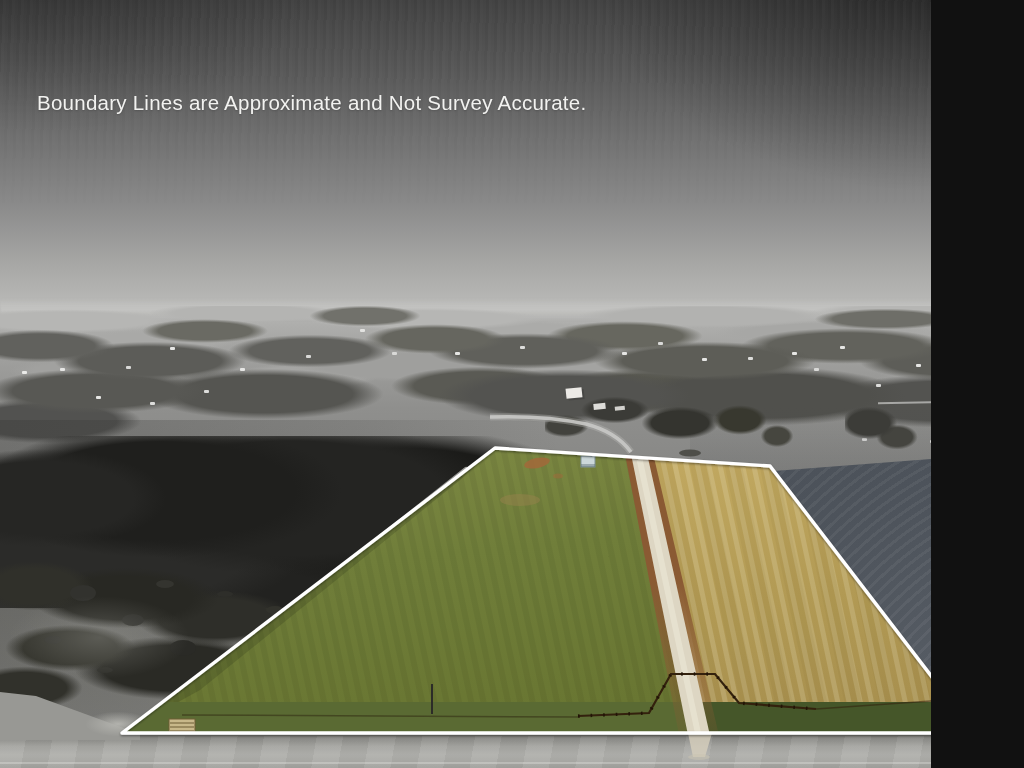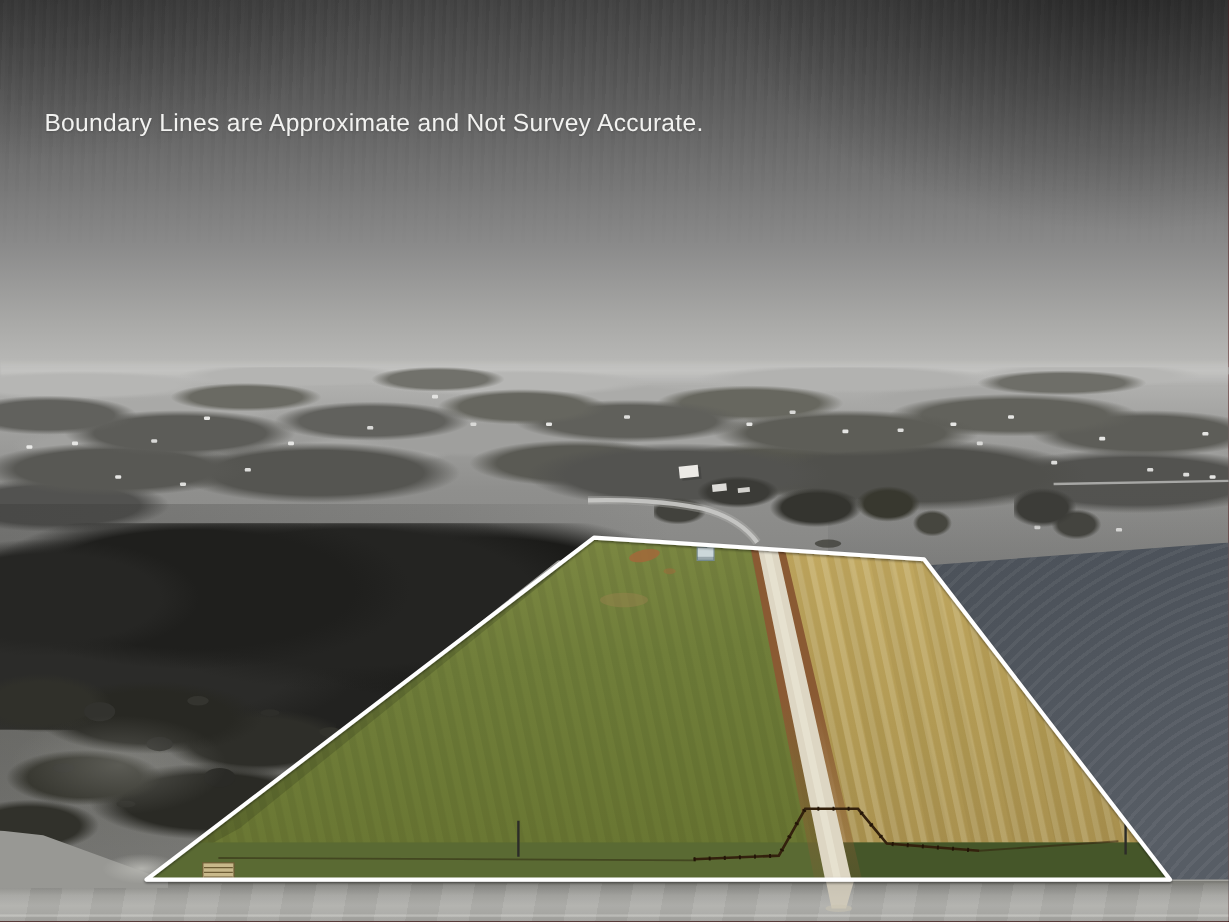--- a/index.html
+++ b/index.html
@@ -1,17 +1,17 @@
 <!DOCTYPE html>
 <html><head>
 <meta charset="utf-8">
 <title>Aerial Property Photo</title>
 <style>
   html,body{margin:0;padding:0;background:#111;}
-  .photo{position:relative;width:1024px;height:768px;overflow:hidden;background:#7f1d1d;
+  .photo{position:relative;width:931px;height:768px;overflow:hidden;background:#ef4444;
          font-family:"Liberation Sans",sans-serif;}
   .abs{position:absolute;}
   
   .sky{left:0;top:0;width:1024px;height:312px;
     background:linear-gradient(to bottom,#434343 0%,#585858 22%,#6e6e6e 42%,#8b8b8b 66%,#a9a9a7 86%,#bcbcba 100%);}
   .sky-corner{left:0;top:0;width:1024px;height:290px;
     background:radial-gradient(480px 300px at 92% -8%,rgba(0,0,0,.40),transparent 72%),
                radial-gradient(400px 240px at 4% -12%,rgba(0,0,0,.22),transparent 70%);}
   .sky-streaks{left:0;top:0;width:1024px;height:230px;opacity:.45;
     background:repeating-linear-gradient(92deg,rgba(0,0,0,.07) 0 3px,rgba(255,255,255,.03) 3px 6px,transparent 6px 9px);

